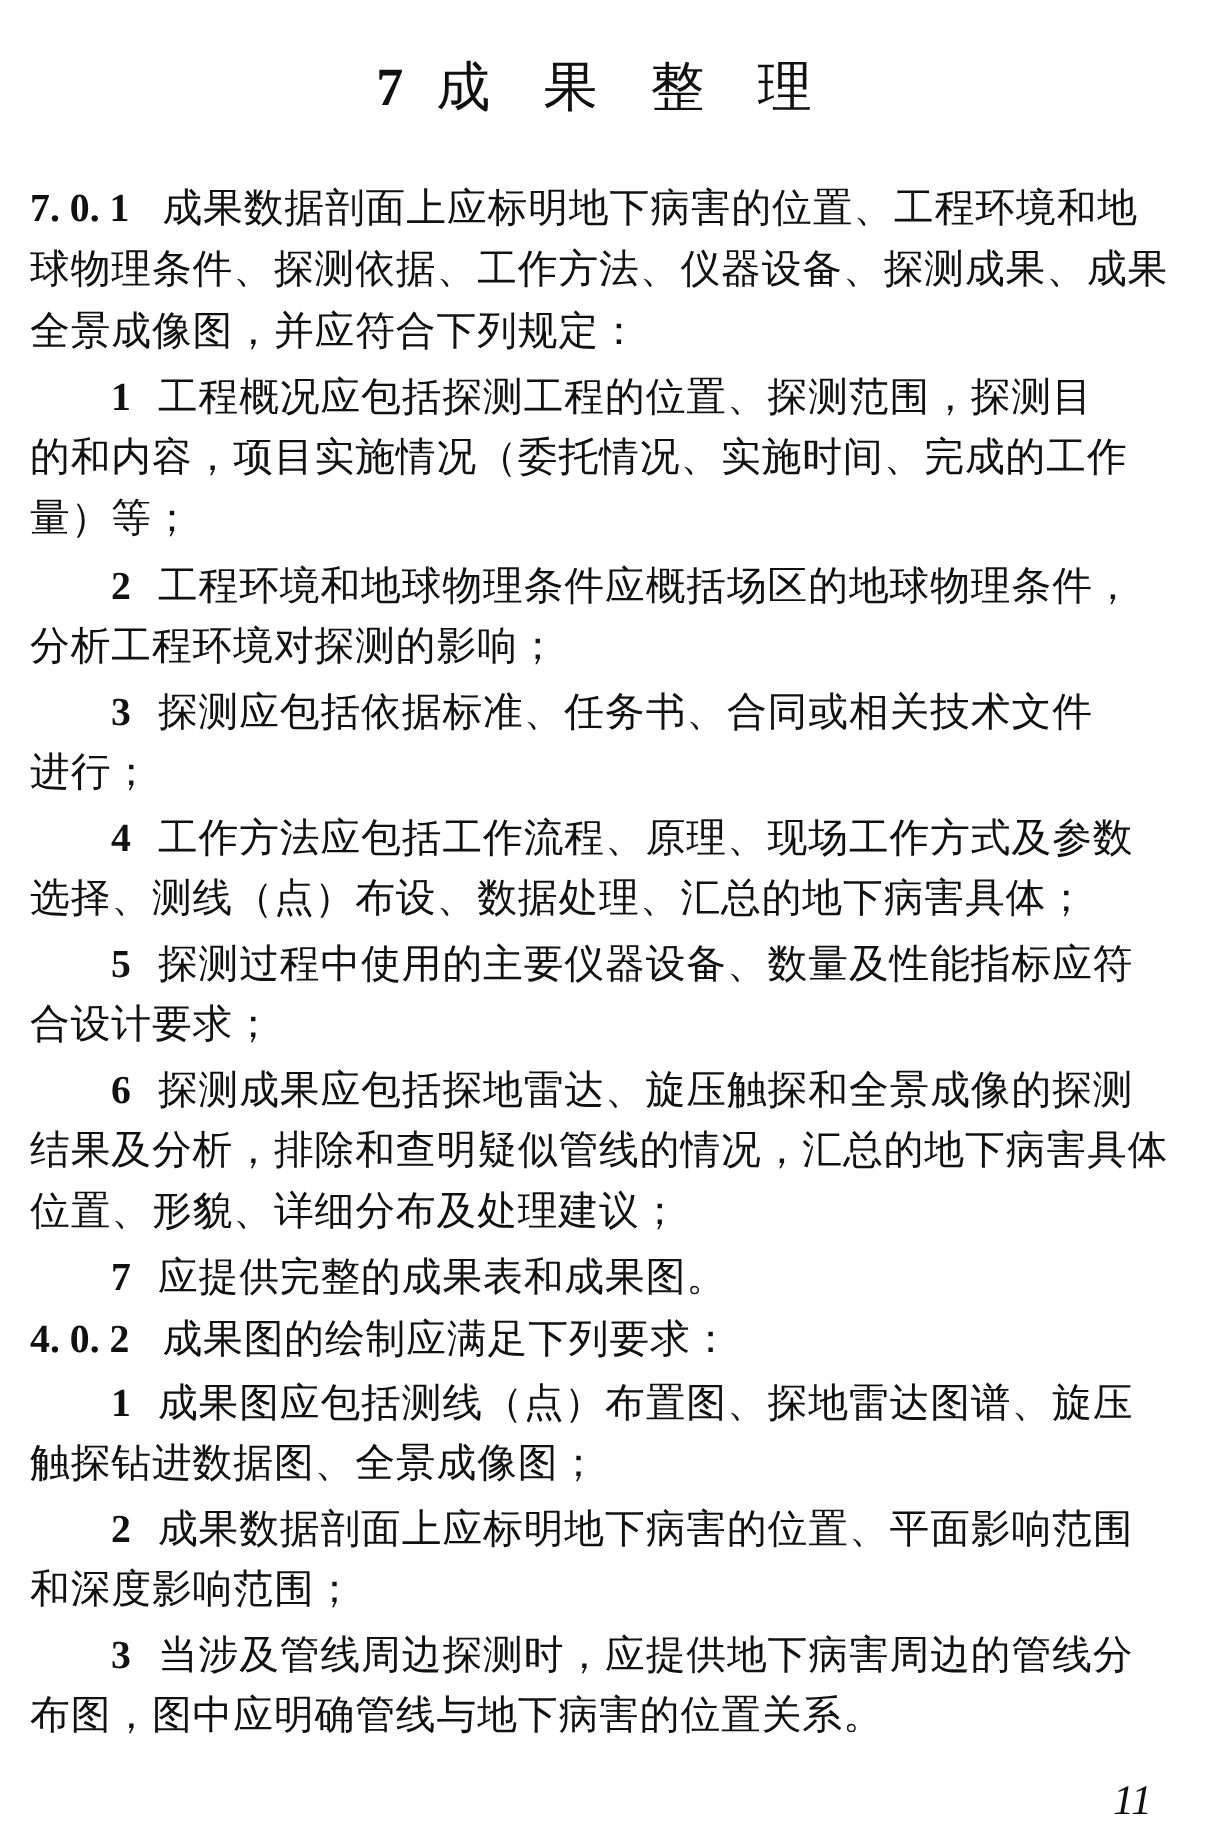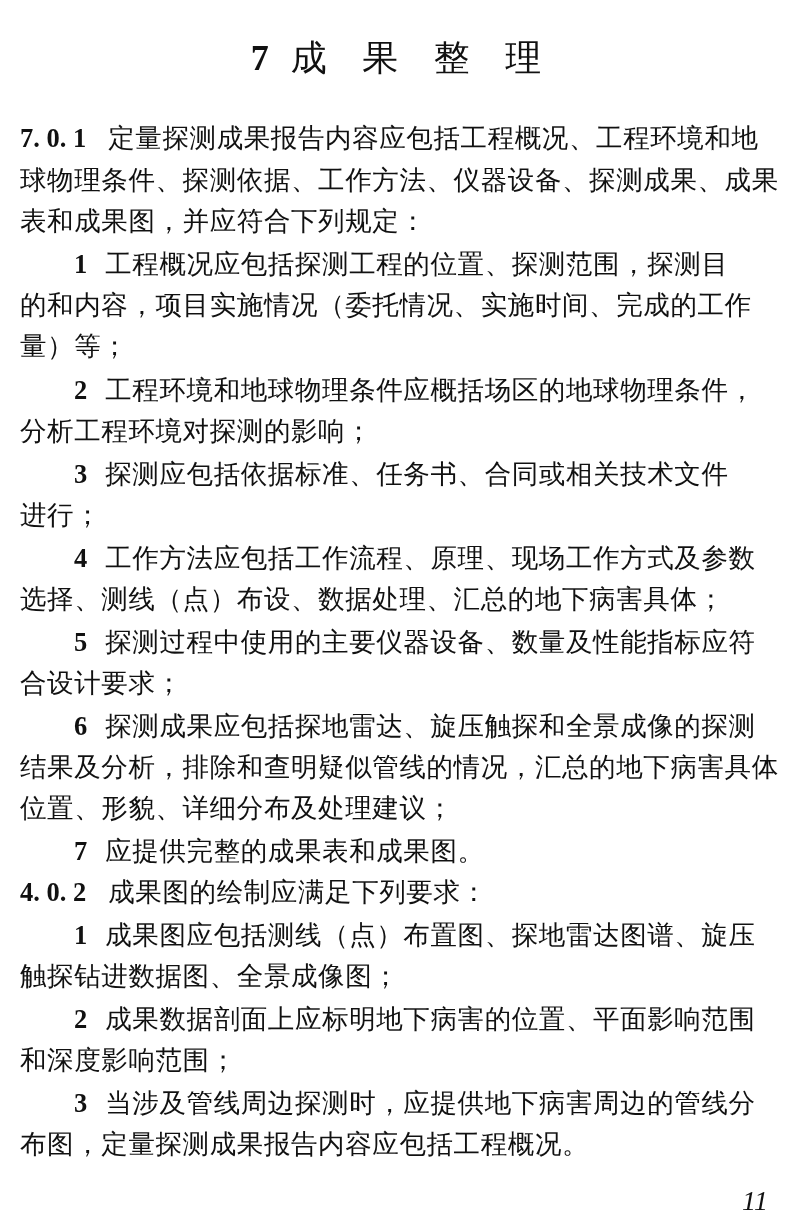--- a/index.html
+++ b/index.html
@@ -15,23 +15,23 @@
     .clause-no { margin-right: 22px; }
     .item-no { margin-right: 18px; }
     .page-number { position: absolute; right: 40px; top: 1185px; font-family: Liberation Serif, serif;
                    font-style: italic; font-size: 28px; }
   </style>
 </head>
 <body>
 
 <h1 class="title"><span class="num">7</span><span>成 果 整 理</span></h1>
 
-<div class="line" style="top:118px"><span class="lbl clause-no">7. 0. 1</span><span>定量探测成果报告内容应包括工程概况、工程环境和地</span></div>
+<div class="line" style="top:118px"><span class="lbl clause-no">7. 0. 1</span><span>成果数据剖面上应标明地下病害的位置、工程环境和地</span></div>
 <div class="line" style="top:160px">球物理条件、探测依据、工作方法、仪器设备、探测成果、成果</div>
-<div class="line" style="top:201px">表和成果图，并应符合下列规定：</div>
+<div class="line" style="top:201px">全景成像图，并应符合下列规定：</div>
 
 <div class="line indent" style="top:244px"><span class="lbl item-no">1</span><span>工程概况应包括探测工程的位置、探测范围，探测目</span></div>
 <div class="line" style="top:285px">的和内容，项目实施情况（委托情况、实施时间、完成的工作</div>
 <div class="line" style="top:326px">量）等；</div>
 
 <div class="line indent" style="top:370px"><span class="lbl item-no">2</span><span>工程环境和地球物理条件应概括场区的地球物理条件，</span></div>
 <div class="line" style="top:411px">分析工程环境对探测的影响；</div>
 
 <div class="line indent" style="top:454px"><span class="lbl item-no">3</span><span>探测应包括依据标准、任务书、合同或相关技术文件</span></div>
 <div class="line" style="top:495px">进行；</div>
@@ -50,15 +50,15 @@
 
 <div class="line" style="top:872px"><span class="lbl clause-no">4. 0. 2</span><span>成果图的绘制应满足下列要求：</span></div>
 
 <div class="line indent" style="top:915px"><span class="lbl item-no">1</span><span>成果图应包括测线（点）布置图、探地雷达图谱、旋压</span></div>
 <div class="line" style="top:956px">触探钻进数据图、全景成像图；</div>
 
 <div class="line indent" style="top:999px"><span class="lbl item-no">2</span><span>成果数据剖面上应标明地下病害的位置、平面影响范围</span></div>
 <div class="line" style="top:1040px">和深度影响范围；</div>
 
 <div class="line indent" style="top:1083px"><span class="lbl item-no">3</span><span>当涉及管线周边探测时，应提供地下病害周边的管线分</span></div>
-<div class="line" style="top:1124px">布图，定量探测成果报告内容应包括工程概况。</div>
+<div class="line" style="top:1124px">布图，图中应明确管线与地下病害的位置关系。</div>
 
 <div class="page-number">11</div>
 
 </body></html>

